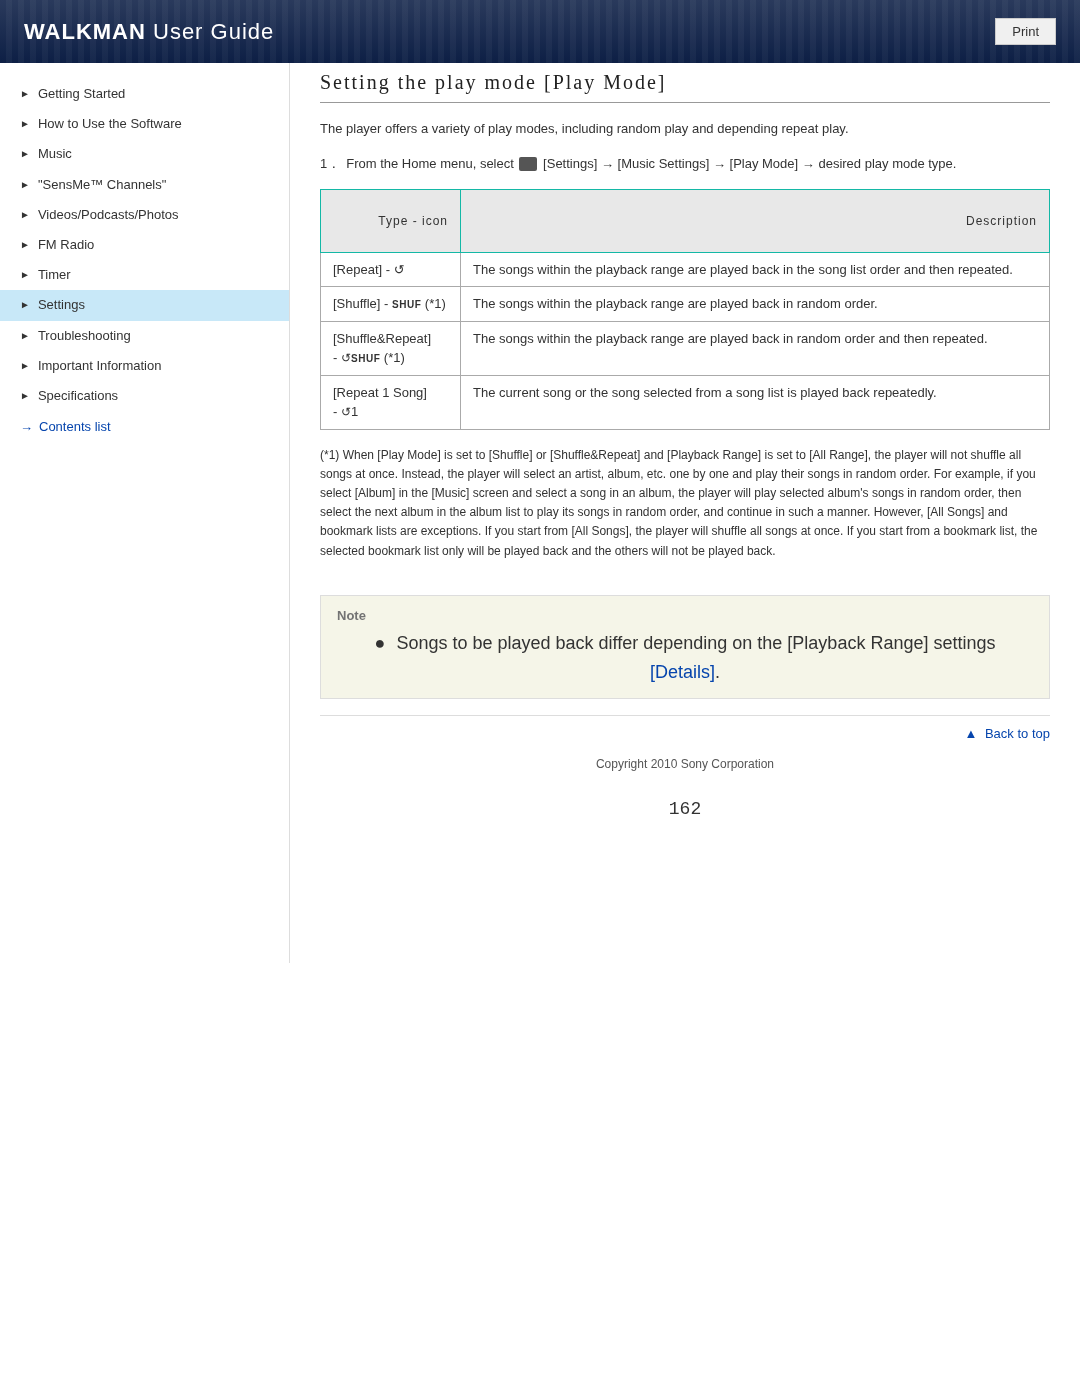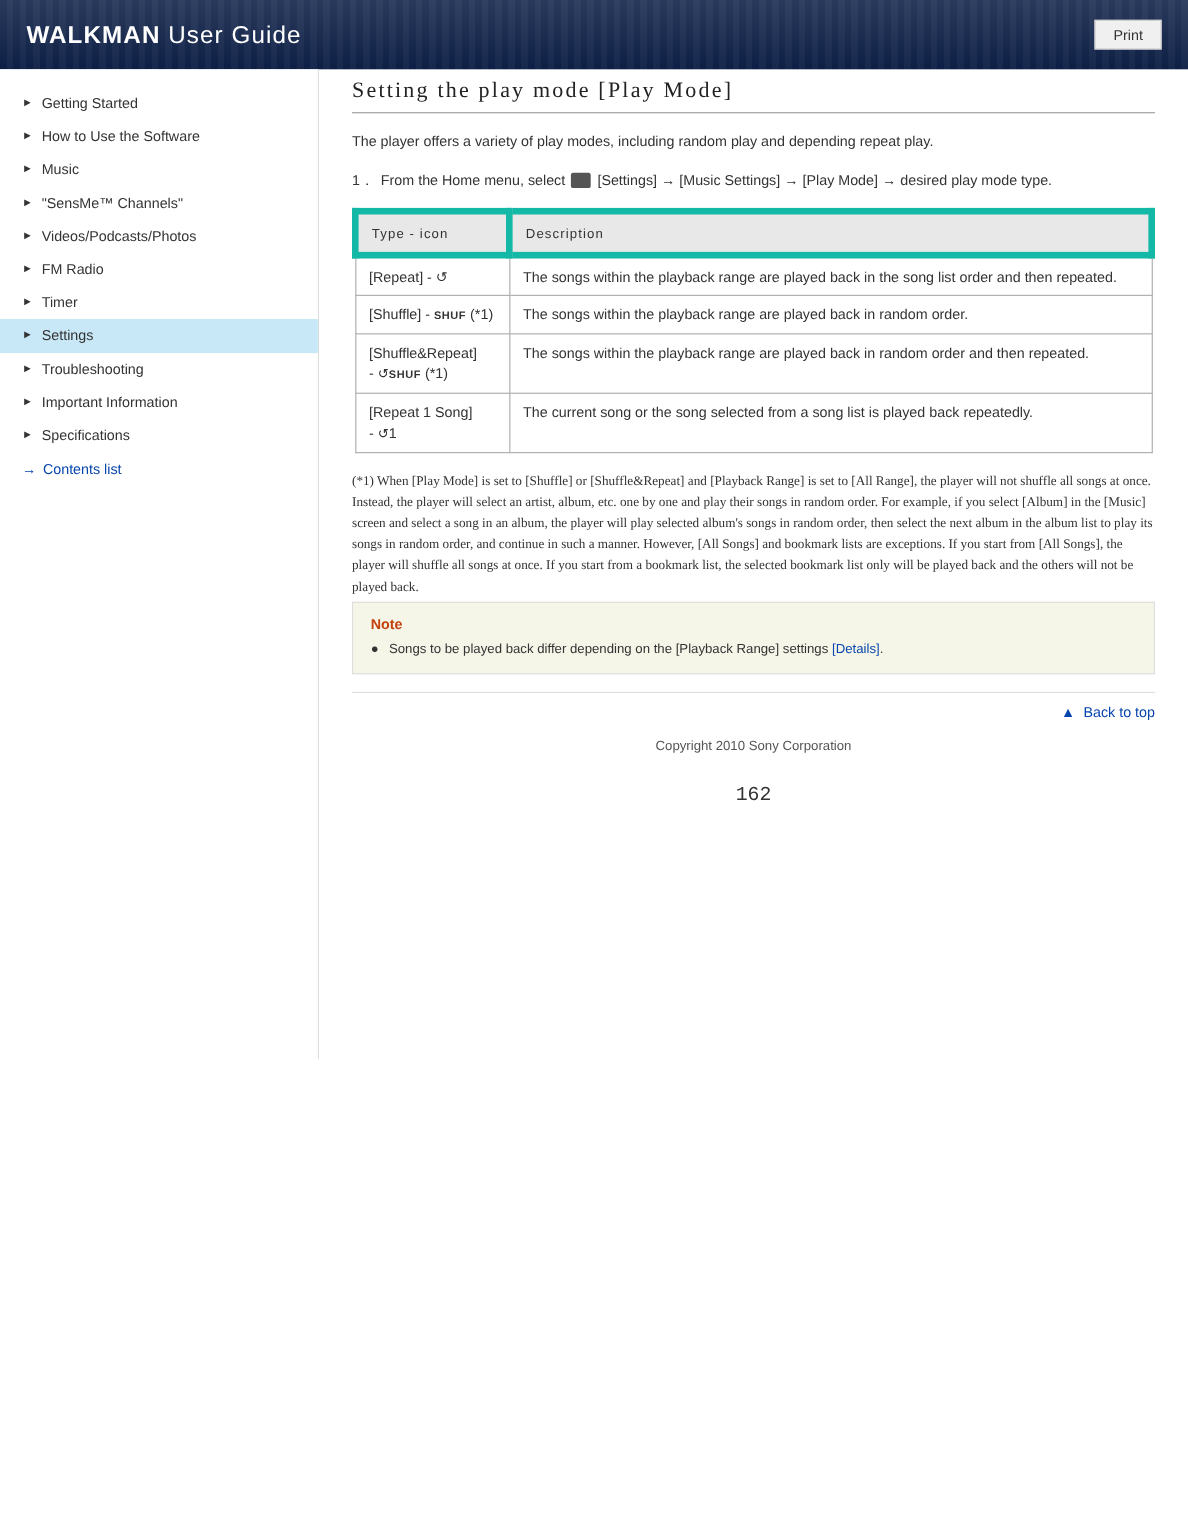--- a/index.html
+++ b/index.html
@@ -140,23 +140,23 @@
 
     
     .play-mode-table {
       width: 100%;
       border-collapse: collapse;
       margin-bottom: 16px;
       font-size: 13px;
     }
     .play-mode-table th {
       background: #e8e8e8;
-      border: 6px solid #14b8a6;
-      padding: 10px 12px;
-      text-align: left;
+      border: 1px solid #14b8a6;
+      padding: 24px 12px;
+      text-align: right;
       font-weight: normal;
       font-size: 12px;
       letter-spacing: 1px;
     }
     .play-mode-table td {
       border: 1px solid #aaa;
       padding: 7px 12px;
       vertical-align: top;
       line-height: 1.5;
     }
@@ -169,40 +169,40 @@
       font-weight: bold;
       text-transform: uppercase;
       letter-spacing: 0.5px;
     }
 
     
     .footnote {
       font-size: 12px;
       line-height: 1.6;
       color: #333;
-      margin-bottom: 4px;
-      font-family: Liberation Serif, serif;
+      margin-bottom: 34px;
     }
 
     
     .note-box {
       background: #f5f5e8;
       border: 1px solid #ddd;
       padding: 12px 16px;
       margin-bottom: 16px;
     }
     .note-title {
-      color: #c2410c;
+      color: #737373;
       font-weight: bold;
       font-size: 13px;
       margin-bottom: 6px;
     }
     .note-item {
-      font-size: 12px;
+      font-size: 18px;
       line-height: 1.6;
+      text-align: center;
     }
     .note-item a { color: #0645ad; text-decoration: none; }
     .bullet { margin-right: 6px; }
 
     
     .page-footer {
       border-top: 1px solid #ddd;
       padding: 10px 0 6px 0;
       display: flex;
       justify-content: flex-end;

